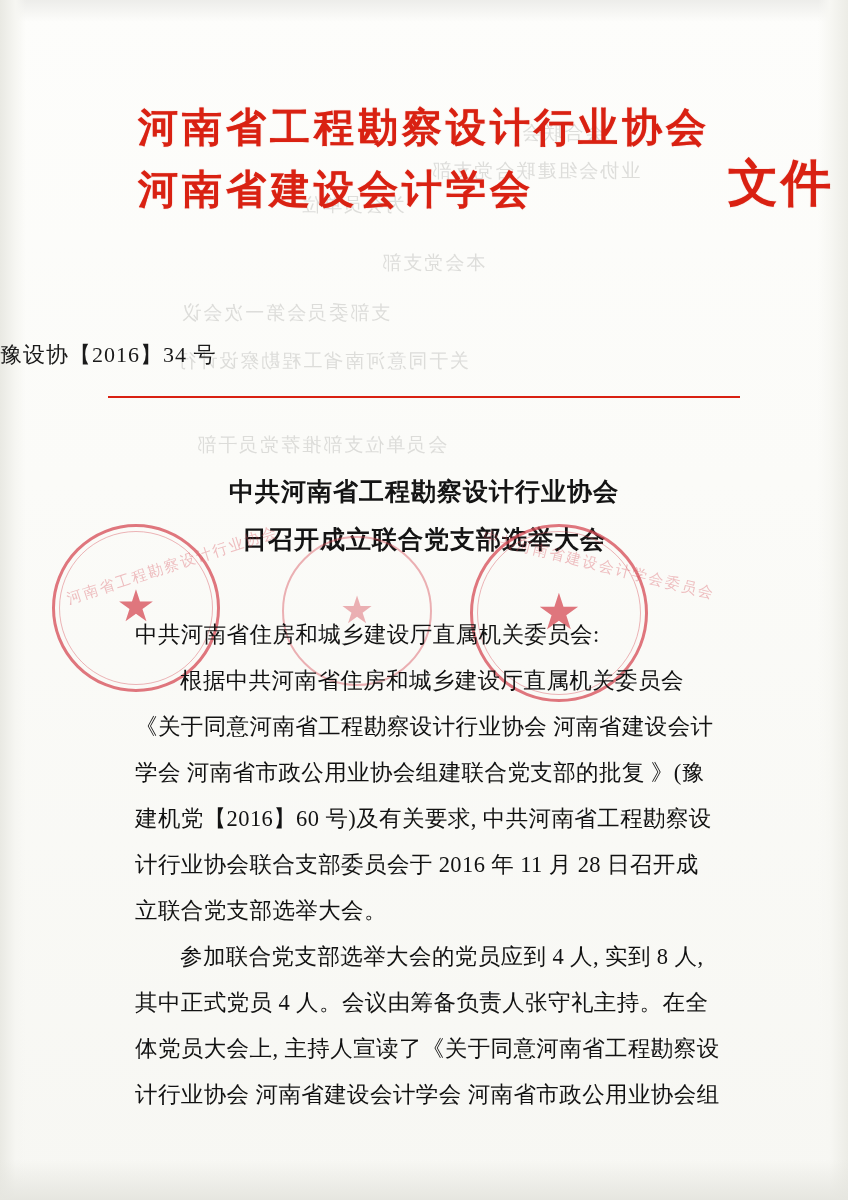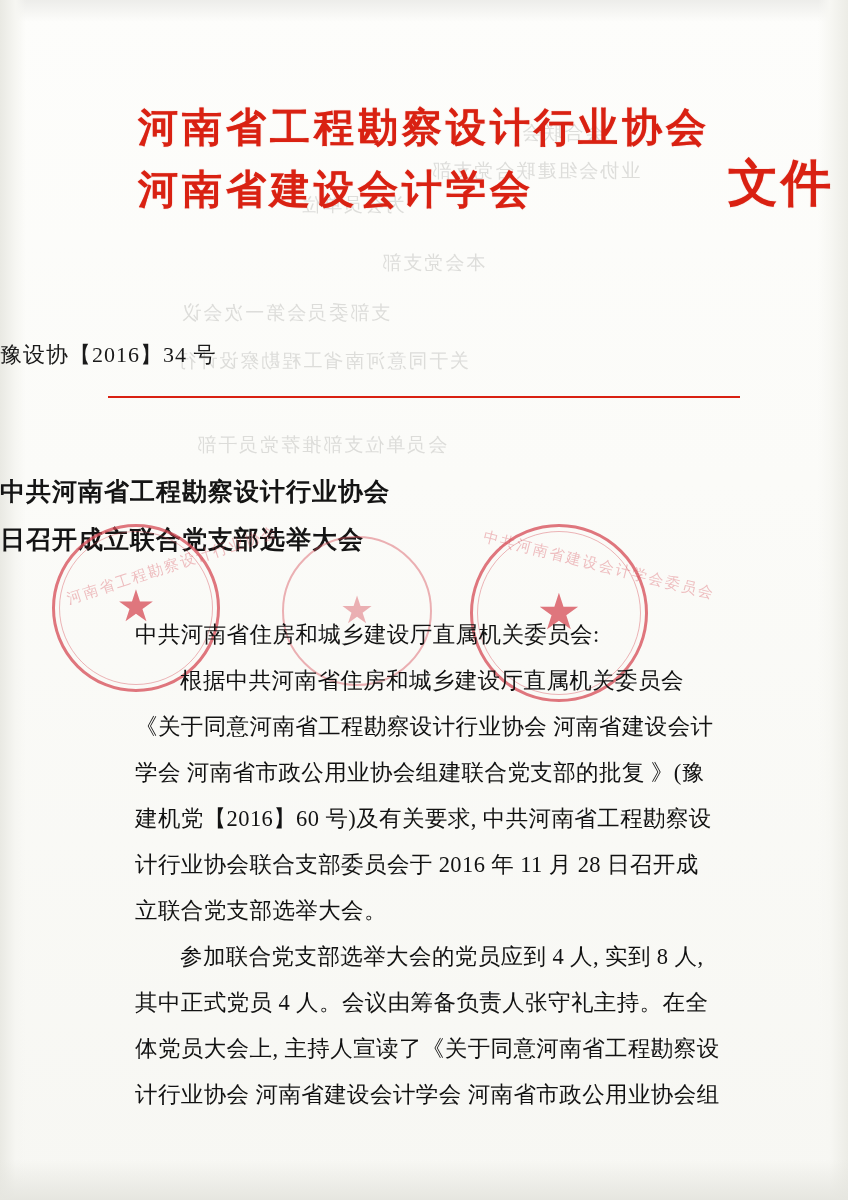--- a/index.html
+++ b/index.html
@@ -115,21 +115,21 @@
     height: 2px;
     background: #d92112;
   }
 
   
   .title {
     position: absolute;
     left: 0;
     top: 468px;
     width: 848px;
-    text-align: left;
+    text-align: center;
     color: #141414;
     font-family: "DejaVu Serif", "Liberation Serif", serif;
     font-weight: bold;
     font-size: 25px;
     line-height: 48px;
     letter-spacing: 1px;
   }
 
   
   .body-block {

